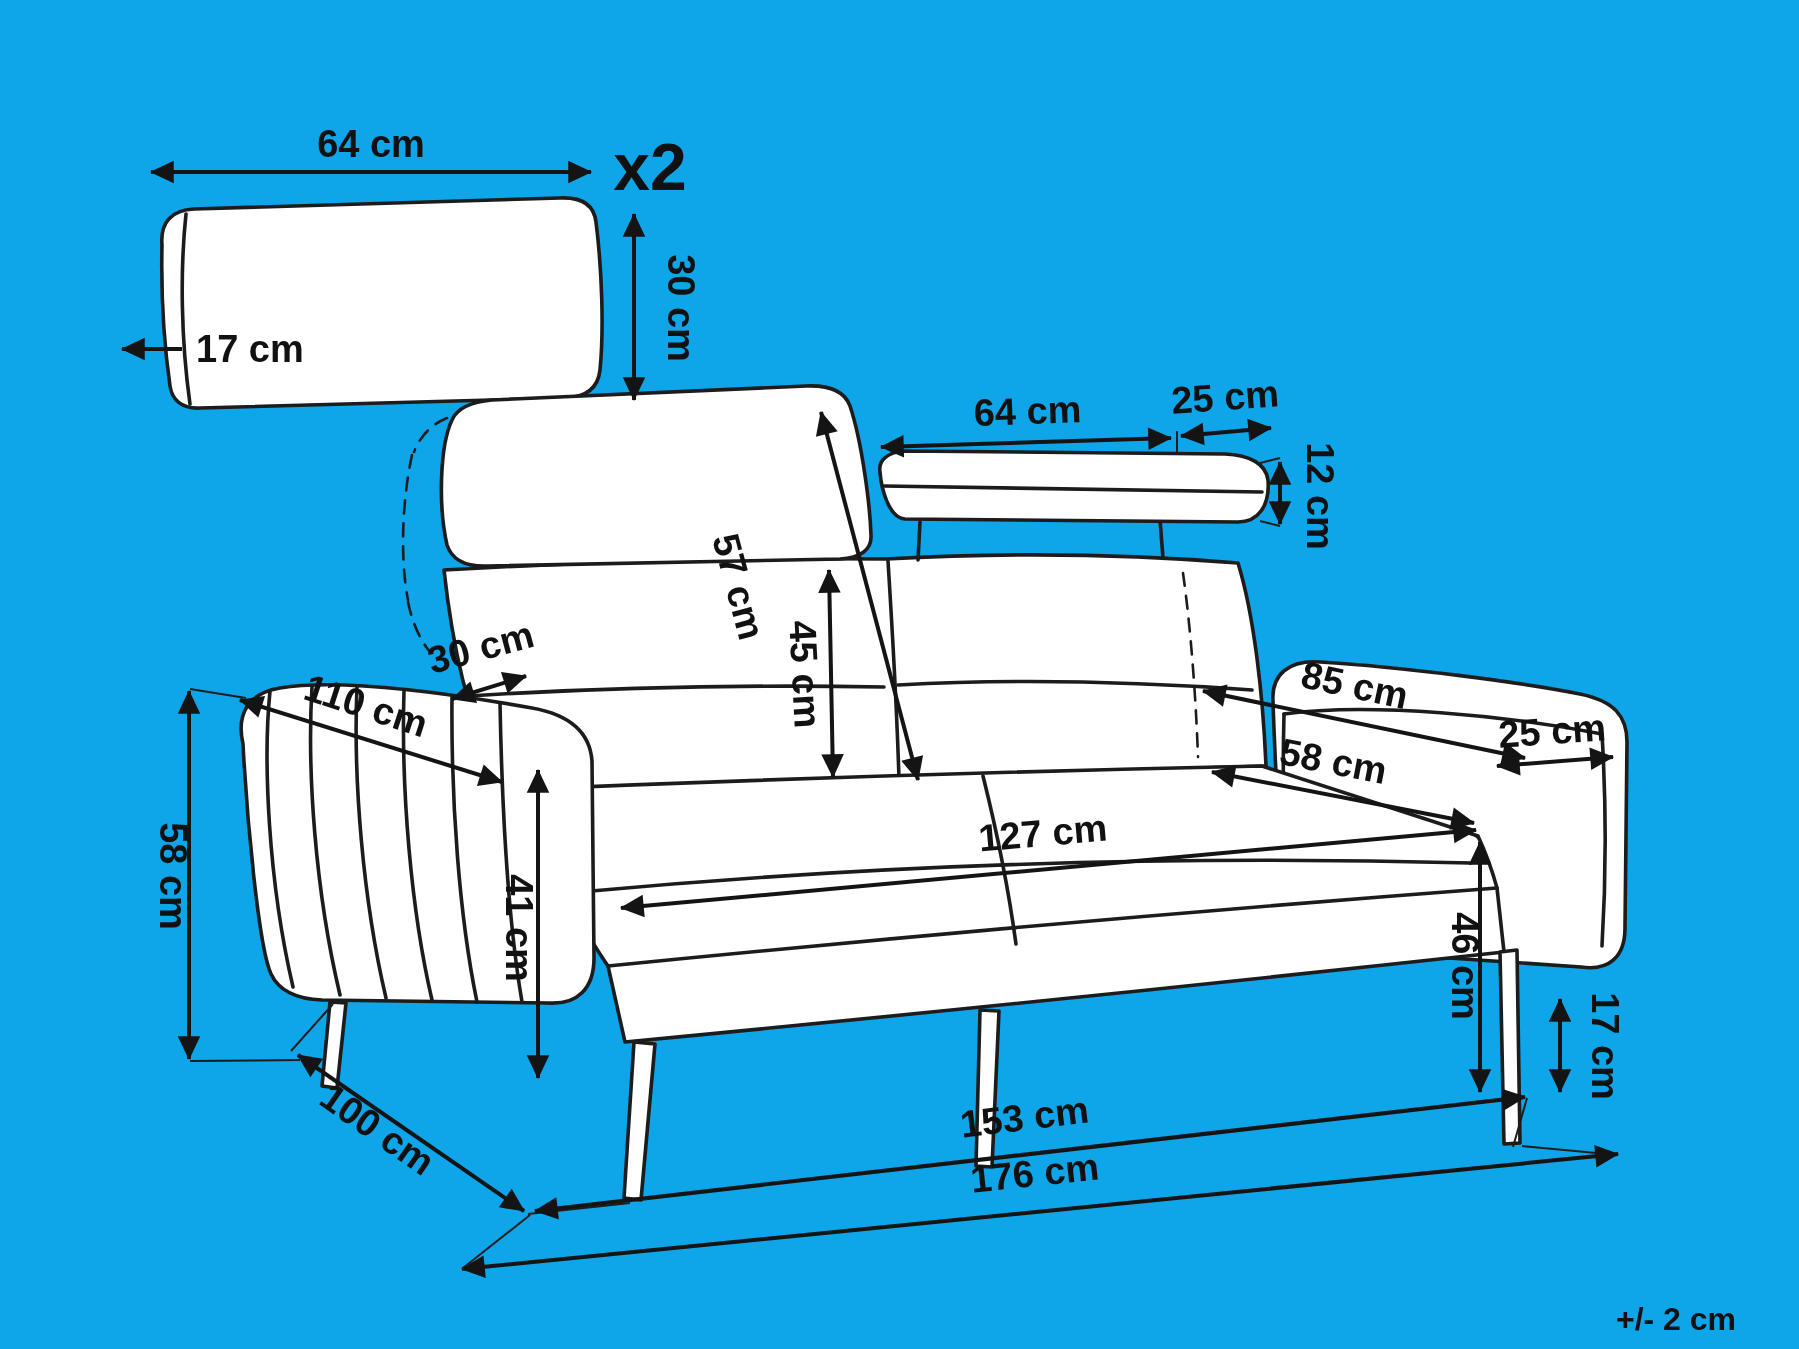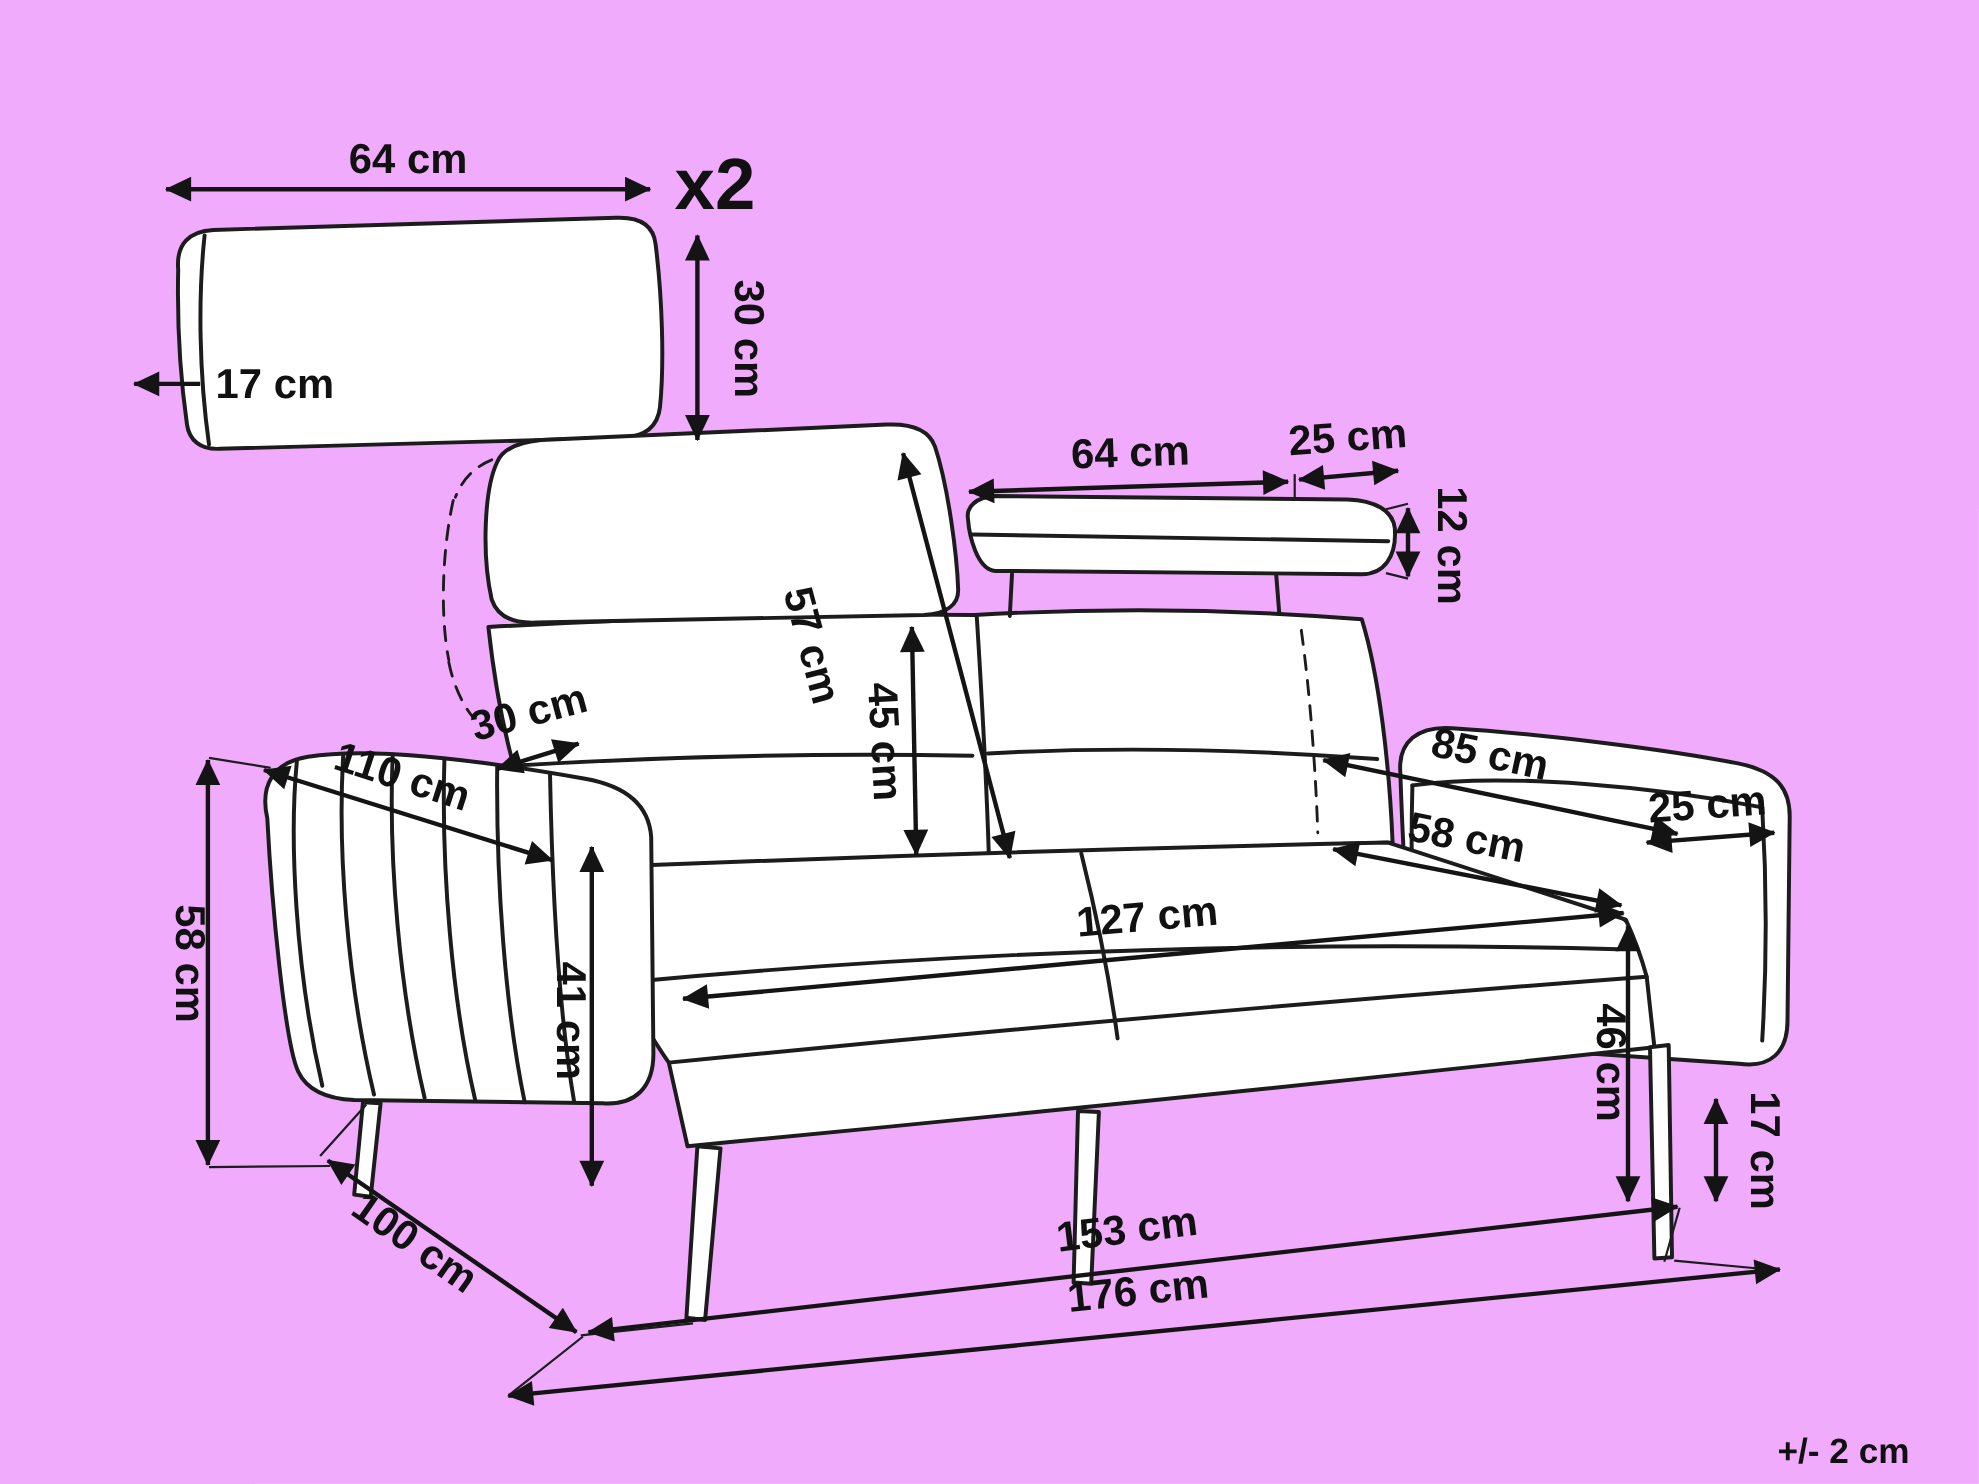--- a/index.html
+++ b/index.html
@@ -1,16 +1,16 @@
 <!DOCTYPE html>
 <html><head>
 <meta charset="utf-8">
 <style>
   html,body{margin:0;padding:0;background:#ffffff;}
-  .canvas{position:relative;width:1799px;height:1349px;background:#f0abfc;overflow:hidden;
+  .canvas{position:relative;width:1799px;height:1349px;background:#0ea5e9;overflow:hidden;
           font-family:"Liberation Sans", sans-serif;}
   svg{display:block;}
   .ln{fill:none;stroke:#1c1c1c;stroke-width:3.6;stroke-linecap:round;stroke-linejoin:round;}
   .fw{fill:#ffffff;stroke:#1c1c1c;stroke-width:3.6;stroke-linejoin:round;}
   .dash{fill:none;stroke:#1c1c1c;stroke-width:2.6;stroke-dasharray:13 10;stroke-linecap:round;}
   .dim{fill:none;stroke:#141414;stroke-width:4;marker-start:url(#ah);marker-end:url(#ah);}
   .dime{fill:none;stroke:#141414;stroke-width:4;marker-end:url(#ah);}
   .wit{fill:none;stroke:#1c1c1c;stroke-width:2;}
   .lbl{font-weight:700;font-size:38px;fill:#111;}
   .lbl-lg{font-weight:800;font-size:66px;fill:#111;}

